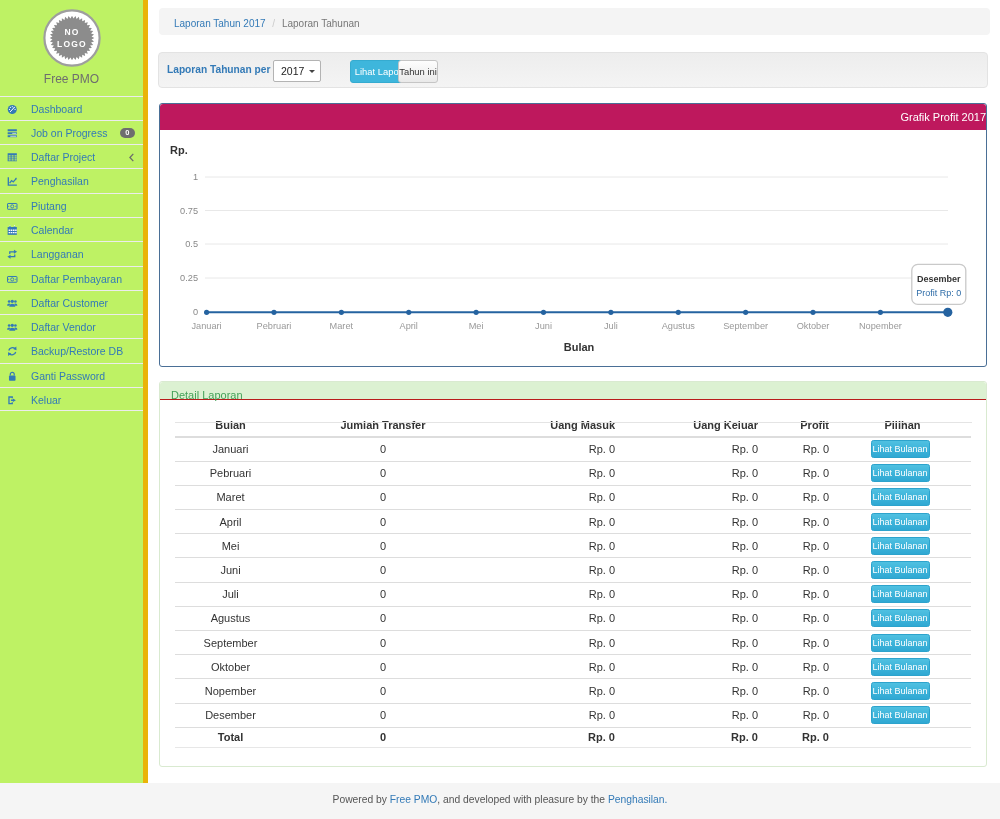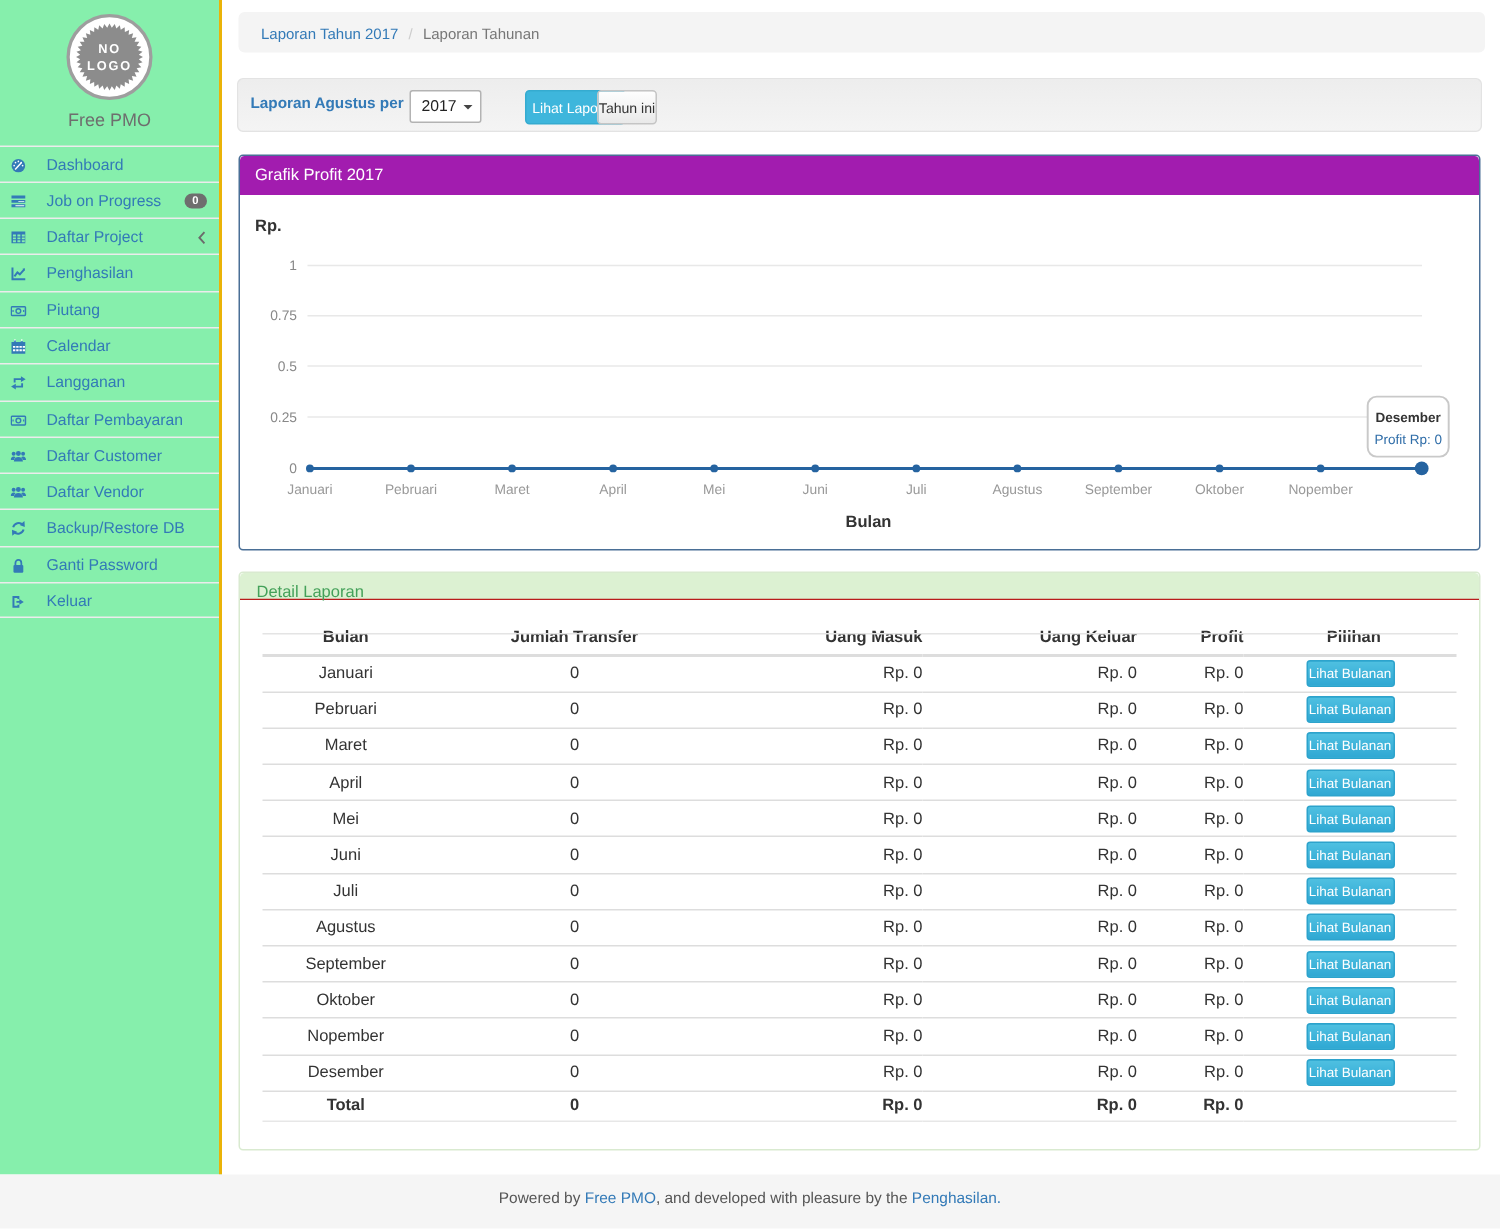--- a/index.html
+++ b/index.html
@@ -1,21 +1,21 @@
 <!DOCTYPE html>
 <html><head>
 <meta charset="utf-8">
 <style>
   * { margin:0; padding:0; box-sizing:border-box; }
   html,body { width:1000px; height:819px; }
   body { font-family:"Liberation Sans", sans-serif; background:#fff; position:relative; font-size:10.5px; color:#333; }
   a { color:#337ab7; text-decoration:none; }
 
   
-  #sidebar { position:absolute; left:0; top:0; width:148px; height:783px; background:#86efac; border-right:2px solid #eab308; }
+  #sidebar { position:absolute; left:0; top:0; width:148px; height:783px; background:#bef264; border-right:5px solid #eab308; }
   #logo { text-align:center; padding-top:8px; }
   #brand { text-align:center; color:#6e6e6e; font-size:12px; margin-top:2px; }
   #menu { list-style:none; margin-top:9.5px; }
   #menu li { position:relative; height:24.3px; line-height:24.3px; border-top:1px solid #ececec; padding-left:31px; color:#337ab7; font-size:10.5px; white-space:nowrap; }
   #menu li:last-child { border-bottom:1px solid #ececec; }
   #menu li svg.ic { position:absolute; left:7px; top:7px; width:10.5px; height:10.5px; }
   .badge0 { position:absolute; right:8px; top:7px; width:15.5px; height:10px; border-radius:5.5px; background:#6e6e6e; color:#fff; font-size:7.5px; font-weight:bold; text-align:center; line-height:10px; }
   .chev { position:absolute; right:9px; top:8px; }
 
   
@@ -25,21 +25,21 @@
   #yearbar { position:absolute; left:158px; top:52px; width:830px; height:36px; background:linear-gradient(180deg,#ededed,#f4f4f4); border:1px solid #e3e3e3; border-radius:4px; }
   #yearbar .lbl { position:absolute; left:8px; top:11px; font-weight:bold; color:#337ab7; font-size:10.2px; }
   #yearsel { position:absolute; left:114px; top:7px; width:48px; height:22px; background:#fff; border:1px solid #b3b3b3; border-radius:2px; font-size:10.5px; color:#222; line-height:20px; padding-left:7px; }
   #yearsel .arr { position:absolute; right:5px; top:9px; width:0; height:0; border-left:3px solid transparent; border-right:3px solid transparent; border-top:3.6px solid #444; }
   .btn { position:absolute; top:7px; height:23px; border-radius:3px; font-size:9.4px; text-align:center; line-height:22px; }
   #btn-lihat { left:161px; width:67px; background:#3eb6dc; color:#fff; border:1px solid #35abd0;margin-left:30px; }
   #btn-tahun { left:239px; width:40px; background:linear-gradient(180deg,#fefefe,#e9e9e9); color:#333; border:1px solid #c5c5c5; }
 
   
   #chartpanel { position:absolute; left:159px; top:103px; width:828px; height:264px; border:1px solid #4a6f96; border-radius:3px; background:#fff; }
-  #chartpanel .hd { height:26px; background:#a21caf; border-radius:3px 3px 0 0; color:#fff; font-size:11px; line-height:26px; padding-left:10px; }
+  #chartpanel .hd { height:26px; background:#be185d; border-radius:3px 3px 0 0; color:#fff; font-size:11px; line-height:26px; padding-left:10px;text-align:right; }
 
   
   #tablepanel { position:absolute; left:159px; top:381px; width:828px; height:386px; border:1px solid #d9ead0; border-radius:3px; background:#fff; }
   #tablepanel .hd { height:18px; background:#dcf1d2; border-radius:3px 3px 0 0; color:#44a159; font-size:11px; line-height:27px; padding-left:11px; border-bottom:1px solid #b91c1c; }
   table { border-collapse:collapse; margin:13px 15px 0 15px; width:796px; font-size:11px; color:#333; }
   th { font-weight:bold; border-bottom:2px solid #ddd; height:24px; }
   td { border-top:1px solid #ddd; height:24.2px; padding:0; }
   tbody tr:last-child td { height:20px; border-bottom:1px solid #e7e7e7; }
   td.c, th.c { text-align:center; }
   td.r, th.r { text-align:right; padding-right:0; }
@@ -145,21 +145,21 @@
       <li><svg class="ic" width="13" height="13" viewBox="0 0 16 16">
           <path fill="#337ab7" d="M2 2h7v3H7V4H4v8h3v-1h2v3H2z"></path>
           <path fill="#337ab7" d="M9 5.2L13.5 8 9 10.8V9H6V7h3z"></path>
         </svg>Keluar</li>
     </ul>
 </div>
 
 <div id="crumb"><a>Laporan Tahun 2017</a><span class="sep"> / </span>Laporan Tahunan</div>
 
 <div id="yearbar">
-  <span class="lbl">Laporan Agustus per</span>
+  <span class="lbl">Laporan Tahunan per</span>
   <div id="yearsel">2017<span class="arr"></span></div>
   <div class="btn" id="btn-lihat">Lihat Laporan</div>
   <div class="btn" id="btn-tahun">Tahun ini</div>
 </div>
 
 <div id="chartpanel">
   <div class="hd">Grafik Profit 2017</div>
   <svg id="chart" width="826" height="235" viewBox="0 0 826 235">
       <text x="10" y="24" font-size="11" font-weight="bold" fill="#333">Rp.</text>
       <line x1="45" y1="47" x2="788" y2="47" stroke="#e8e8e8" stroke-width="1"></line>

